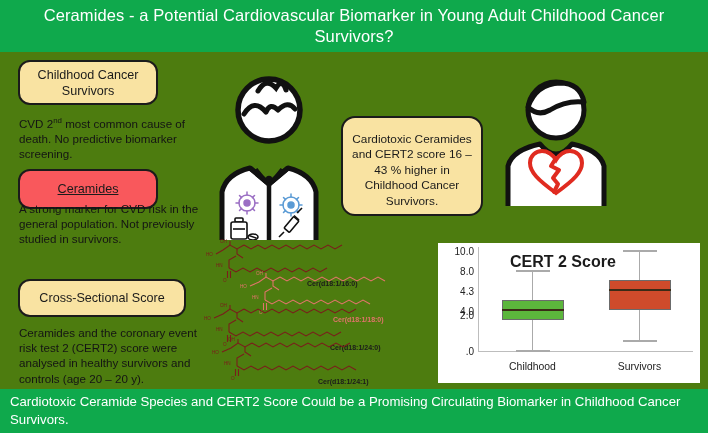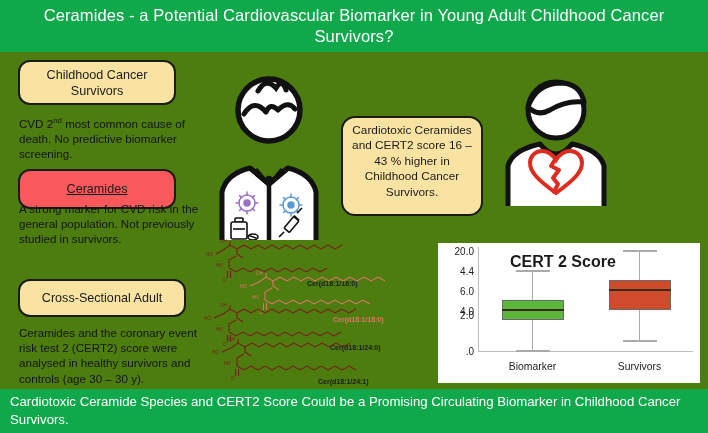--- a/index.html
+++ b/index.html
@@ -9,21 +9,21 @@
   
   .banner{position:absolute;left:0;width:708px;background:#0FA94C;color:#fff;
           display:flex;align-items:center;justify-content:center;text-align:center;}
   .banner-top{top:0;height:52px;}
   .banner-top .btxt{font-size:16.5px;line-height:21px;padding:0 16px;letter-spacing:.1px;}
   .banner-bottom{top:389px;height:44px;justify-content:flex-start;text-align:left;}
   .banner-bottom .btxt{font-size:13.2px;line-height:18px;padding:0 10px;}
 
   
   .left{position:absolute;left:0;top:55px;width:208px;height:330px;}
-  .pill{position:absolute;left:18px;width:158px;border:2px solid #1b1b1b;border-radius:12px;
+  .pill{position:absolute;left:18px;width:140px;border:2px solid #1b1b1b;border-radius:12px;
         display:flex;align-items:center;justify-content:center;text-align:center;
         font-size:12.6px;line-height:16px;color:#1b1b1b;box-sizing:border-box;padding:4px 6px;}
   .pill.yellow{background:#F9E3A2;}
   .pill.red{background:#F9585C;text-decoration:underline;}
   #pill-ccs{top:5px;height:45px;}
   #pill-cer{top:114px;height:40px;}
   #pill-css{top:224px;width:168px;height:38px;}
   .ltext{position:absolute;left:19px;width:182px;font-size:11.6px;line-height:15.2px;color:#141414;}
   #txt-ccs{top:58px;}
   #txt-cer{top:146px;}
@@ -31,21 +31,21 @@
   sup{font-size:.68em;vertical-align:super;}
 
   
   .fig{position:absolute;}
   #fig-child{left:196px;top:72px;width:146px;height:168px;}
   #fig-adult{left:494px;top:74px;width:124px;height:132px;}
 
   
   #callout{position:absolute;left:341px;top:116px;width:142px;height:100px;
            background:#F9E3A2;border:2px solid #1b1b1b;border-radius:14px;
-           display:flex;align-items:flex-start;justify-content:center;text-align:center;
+           display:flex;align-items:flex-end;justify-content:center;text-align:center;
            font-size:11.8px;line-height:15.4px;color:#1b1b1b;box-sizing:border-box;padding:5px 7px;}
 
   
   #molecules{position:absolute;left:202px;top:238px;width:238px;height:148px;}
 
   
   #chart{position:absolute;left:438px;top:243px;width:262px;height:140px;background:#fff;}
   .chart-title{position:absolute;left:72px;top:10px;font-size:16px;font-weight:bold;color:#1b1b1b;}
   .ytick{position:absolute;right:0;font-size:10px;color:#222;text-align:right;
          transform:translateY(-50%);white-space:nowrap;}
@@ -76,23 +76,23 @@
     <div class="ltext" id="txt-ccs">
       <span>CVD 2</span><sup>nd</sup><span> most common cause of death. No predictive biomarker screening.</span>
     </div>
 
     <div class="pill red" id="pill-cer">
       <span>Ceramides</span>
     </div>
     <div class="ltext" id="txt-cer">A strong marker for CVD risk in the general population. Not previously studied in survivors.</div>
 
     <div class="pill yellow" id="pill-css">
-      <span>Cross-Sectional Adult</span>
-    </div>
-    <div class="ltext" id="txt-css">Ceramides and the coronary event risk test 2 (CERT2) score were analysed in healthy survivors and controls (age 30 – 30 y).</div>
+      <span>Cross-Sectional Score</span>
+    </div>
+    <div class="ltext" id="txt-css">Ceramides and the coronary event risk test 2 (CERT2) score were analysed in healthy survivors and controls (age 20 – 20 y).</div>
   </div>
 
   <div class="fig" id="fig-child">
     <svg viewBox="0 0 146 168" width="146" height="168">
 
       <circle cx="73" cy="38" r="31" fill="#fff" stroke="#111" stroke-width="5.5"></circle>
 
       <path d="M62 19 Q70 5 80 16 Q86 6 90 18" fill="none" stroke="#111" stroke-width="5" stroke-linecap="round"></path>
 
       <path d="M48 42 Q58 26 70 40 Q74 30 82 38 Q92 28 99 37" fill="none" stroke="#111" stroke-width="5" stroke-linecap="round" stroke-linejoin="round"></path>
@@ -249,31 +249,31 @@
       </g>
     </svg>
   </div>
 
   <div id="chart">
     <div class="chart-title">CERT 2 Score</div>
     <div class="yaxis-wrap" id="yaxis">
         <div class="ytick" style="top: 108px;">.0</div>
         <div class="ytick" style="top: 72px;">2.0</div>
         <div class="ytick" style="top: 68px;">4.0</div>
-        <div class="ytick" style="top: 48px;">6.0</div>
-        <div class="ytick" style="top: 28px;">4.4</div>
-        <div class="ytick" style="top: 8px;">20.0</div>
+        <div class="ytick" style="top: 48px;">4.3</div>
+        <div class="ytick" style="top: 28px;">8.0</div>
+        <div class="ytick" style="top: 8px;">10.0</div>
       </div>
     <div class="plotarea" id="plotarea">
         <div class="bp-whisk" style="left: 52.75px; top: 23px; height: 80px;"></div>
         <div class="bp-cap" style="left: 36.5px; top: 23px; width: 34px;"></div>
         <div class="bp-cap" style="left: 36.5px; top: 103px; width: 34px;"></div>
         <div class="bp-box" style="left: 22.5px; top: 53px; width: 62px; height: 20px; background: rgb(92, 182, 60);"></div>
         <div class="bp-med" style="left: 22.5px; top: 62px; width: 62px; background: rgb(58, 43, 22);"></div>
-        <div class="xlabel" style="left: 53.5px;">Biomarker</div>
+        <div class="xlabel" style="left: 53.5px;">Childhood</div>
         <div class="bp-whisk" style="left: 159.75px; top: 3px; height: 90px;"></div>
         <div class="bp-cap" style="left: 143.5px; top: 3px; width: 34px;"></div>
         <div class="bp-cap" style="left: 143.5px; top: 93px; width: 34px;"></div>
         <div class="bp-box" style="left: 129.5px; top: 33px; width: 62px; height: 30px; background: rgb(207, 75, 43);"></div>
         <div class="bp-med" style="left: 129.5px; top: 42px; width: 62px; background: rgb(58, 43, 22);"></div>
         <div class="xlabel" style="left: 160.5px;">Survivors</div>
       </div>
   </div>
 
 <div class="banner banner-bottom">

